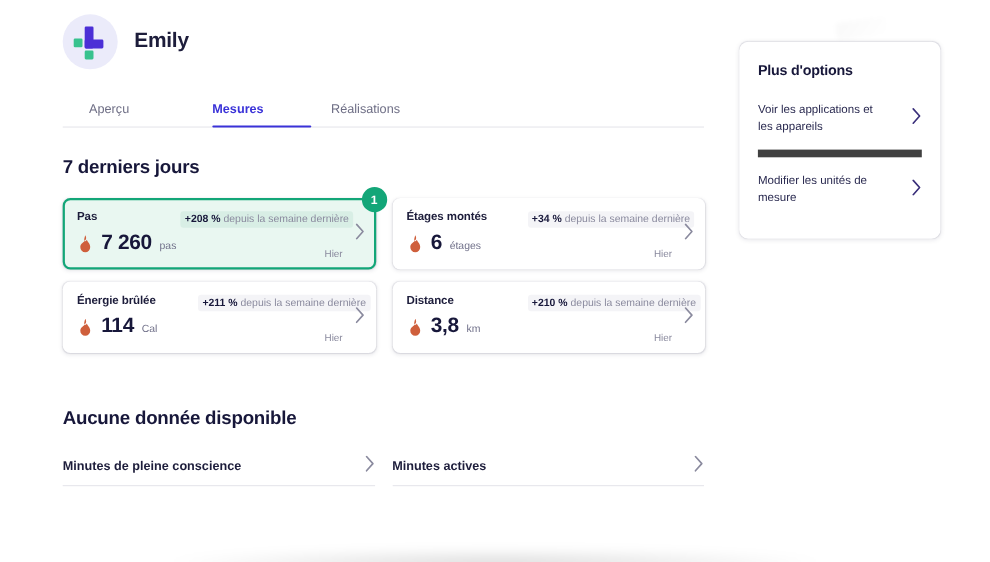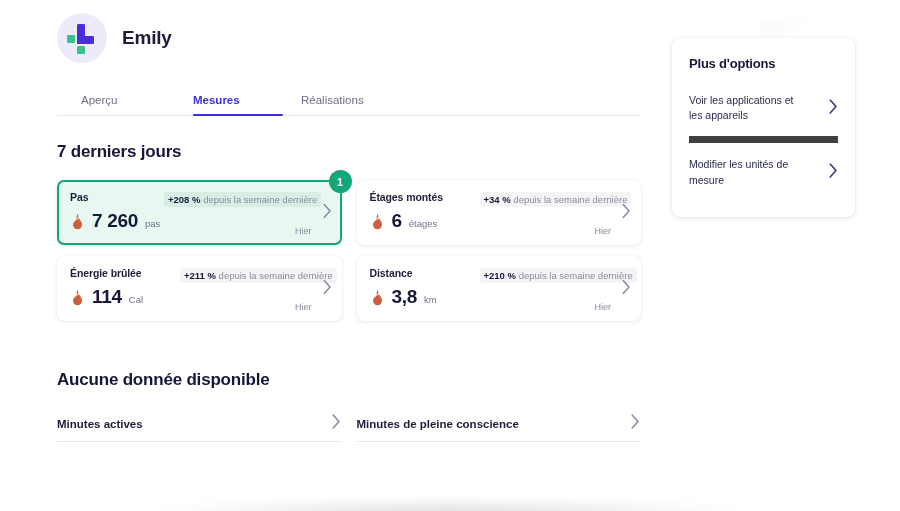--- a/index.html
+++ b/index.html
@@ -268,29 +268,29 @@
           </svg>
         </span>
       </div>
     </div>
   </div>
 
   <div class="section-title st-nodata">Aucune donnée disponible</div>
 
   <div class="nodata-lists">
     <div class="nodata-item">
-      <span class="nodata-label">Minutes actives</span>
+      <span class="nodata-label">Minutes de pleine conscience</span>
       <span>
         <svg class="chev" width="9" height="15" viewBox="0 0 9 15" aria-hidden="true">
           <path d="M1.2 1 L7 7.5 L1.2 14" stroke="#8a8a9e" stroke-width="1.5" fill="none" stroke-linecap="round" stroke-linejoin="round"></path>
         </svg>
       </span>
     </div>
     <div class="nodata-item">
-      <span class="nodata-label">Minutes de pleine conscience</span>
+      <span class="nodata-label">Minutes actives</span>
       <span>
         <svg class="chev" width="9" height="15" viewBox="0 0 9 15" aria-hidden="true">
           <path d="M1.2 1 L7 7.5 L1.2 14" stroke="#8a8a9e" stroke-width="1.5" fill="none" stroke-linecap="round" stroke-linejoin="round"></path>
         </svg>
       </span>
     </div>
   </div>
 
   <div class="panel-ghost"></div>
   <div class="options-panel">

